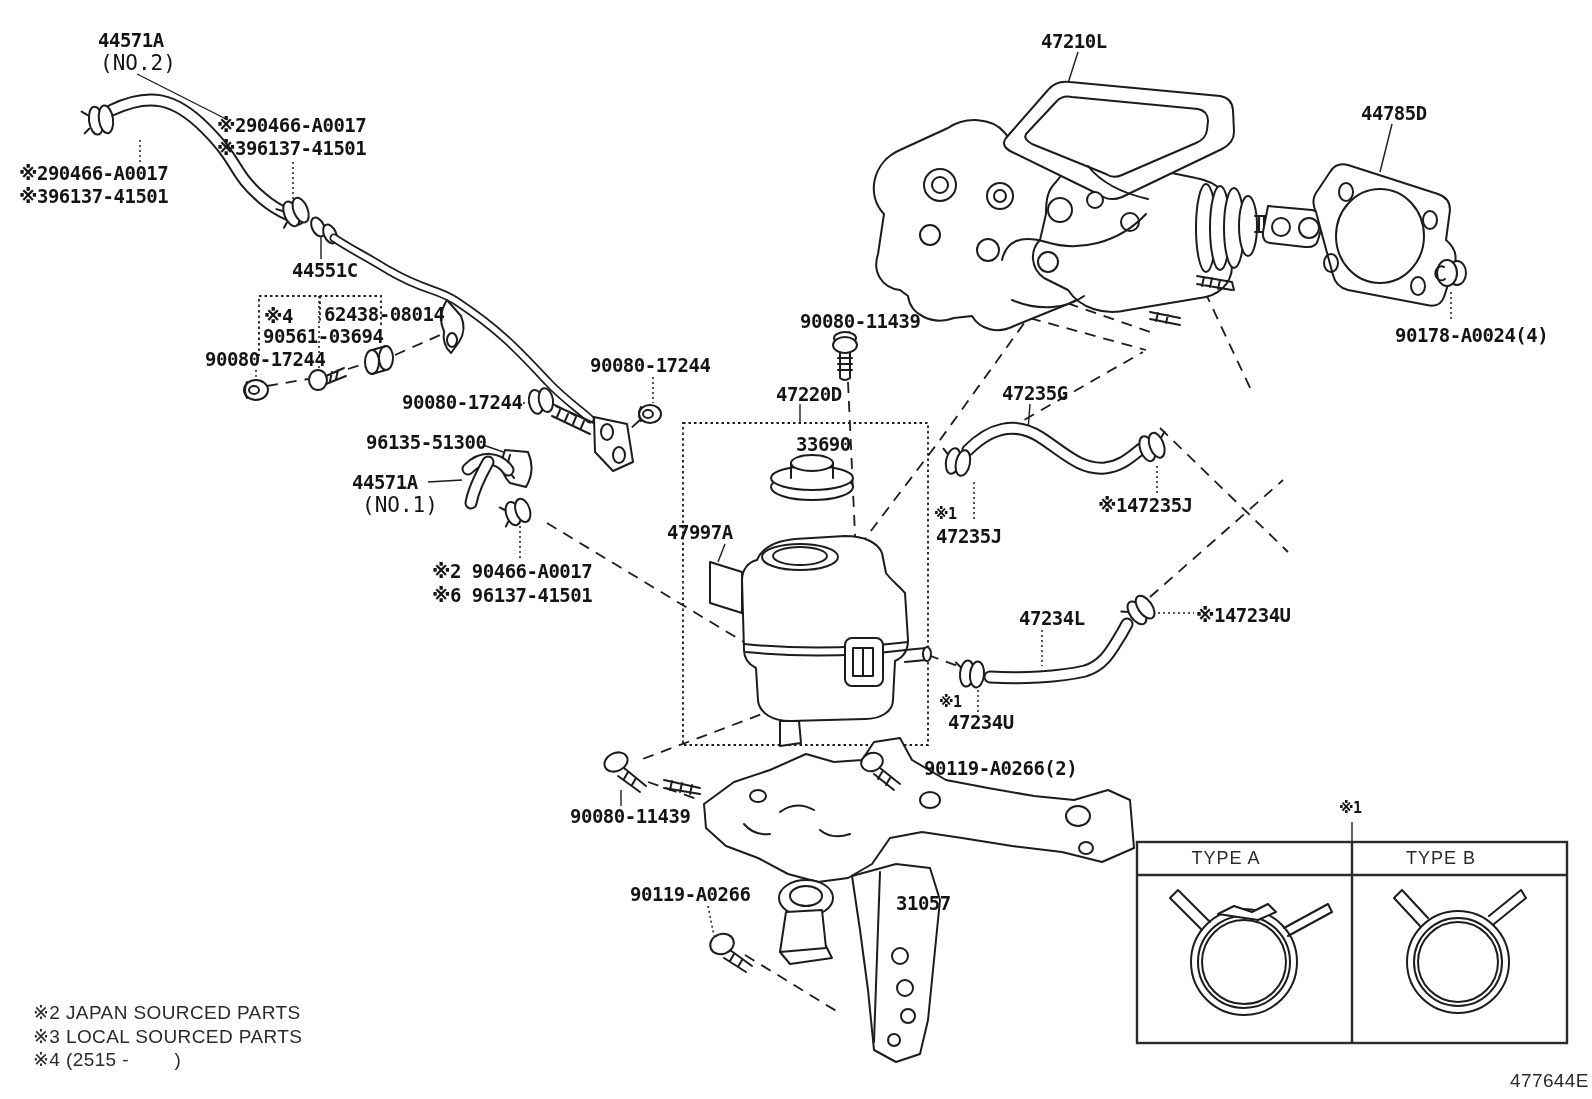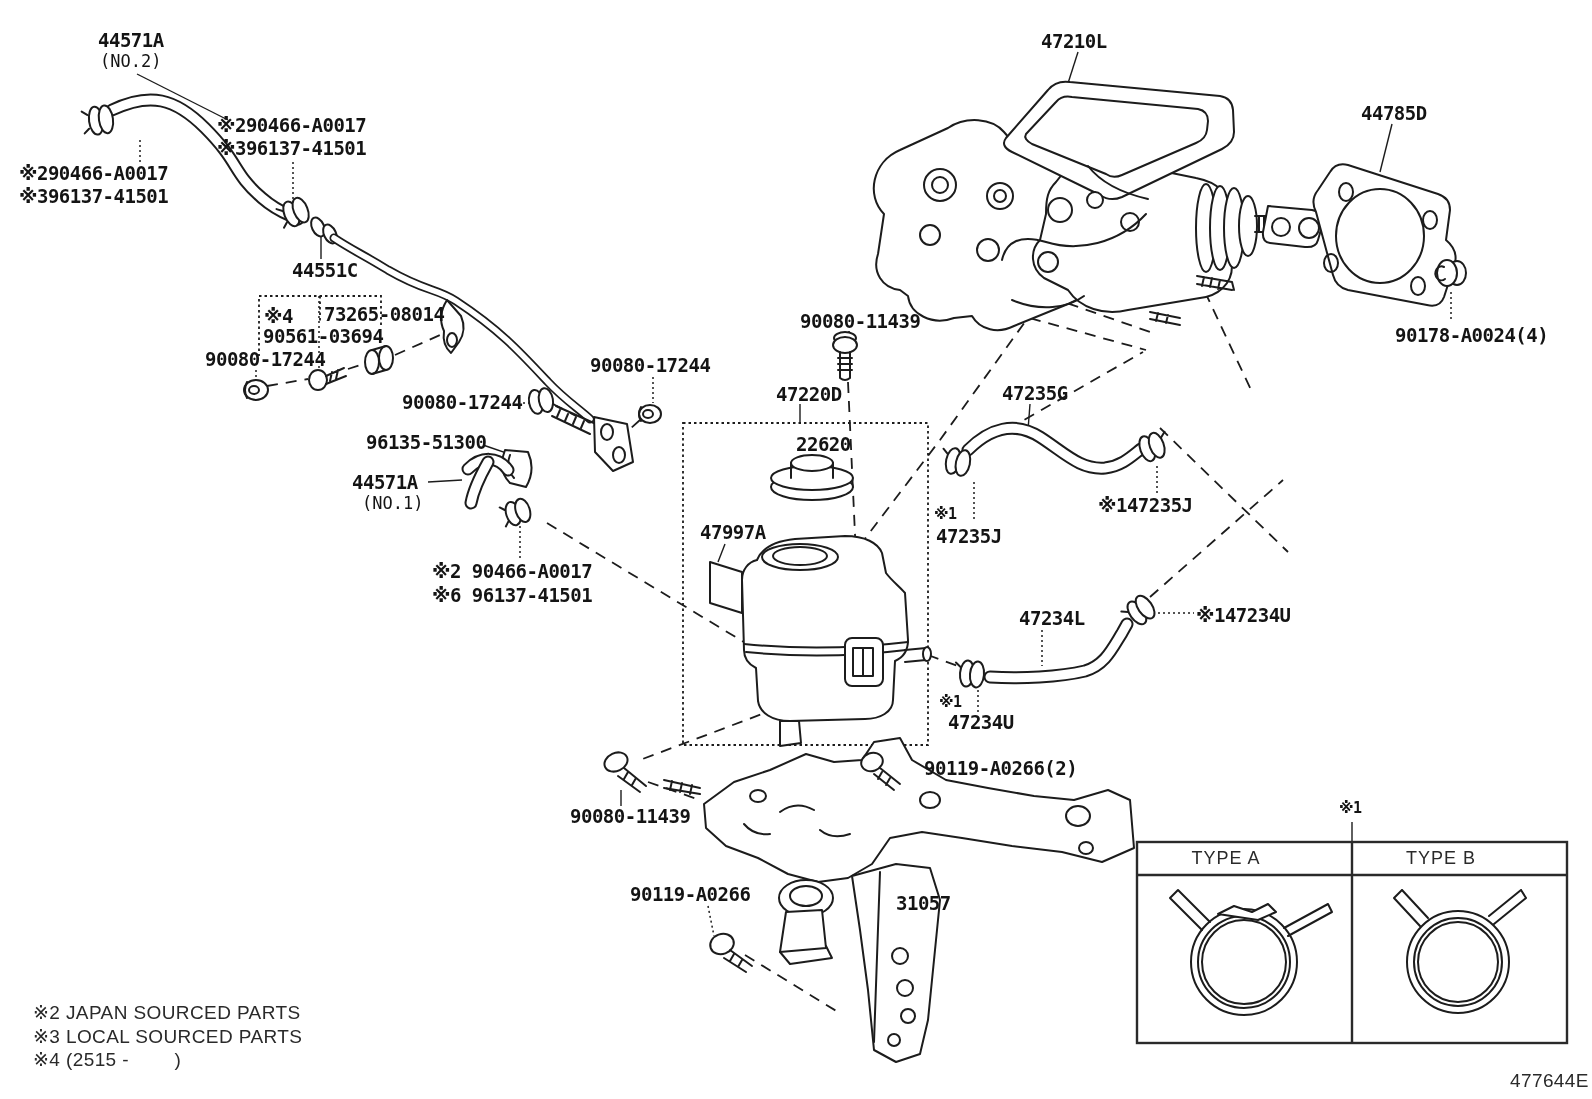--- a/index.html
+++ b/index.html
@@ -1,20 +1,20 @@
 <!DOCTYPE html>
 <html><head>
 <meta charset="utf-8">
 <style>
   html,body{margin:0;padding:0;background:#ffffff;}
   .canvas{position:relative;width:1592px;height:1099px;background:#fff;overflow:hidden;
           font-family:"DejaVu Sans Mono","DejaVu Sans",monospace;padding-left:36px;}
   svg.art{position:absolute;left:0;top:0;}
   .pn{position:absolute;font-weight:bold;font-size:19px;letter-spacing:-0.5px;color:#141414;white-space:pre;line-height:1.1;}
-  .pn.sub{font-weight:normal;font-size:17px;letter-spacing:0;}
+  .pn.sub{font-weight:normal;font-size:21px;letter-spacing:0;}
   .pn.ref{font-size:15px;}
   .note{position:absolute;font-family:"Liberation Sans","DejaVu Sans",sans-serif;font-weight:normal;
         font-size:19px;color:#2a2a2a;letter-spacing:.4px;white-space:pre;line-height:1.1;}
   .typ{position:absolute;font-family:"Liberation Sans","DejaVu Sans",sans-serif;font-size:18px;color:#2a2a2a;
        letter-spacing:1px;text-align:center;width:178px;}
   
   .ln{stroke:#1c1c1c;stroke-width:2;fill:none;stroke-linecap:round;stroke-linejoin:round;}
   .wf{fill:#fff;}
   .th{stroke:#1c1c1c;stroke-width:1.4;fill:none;}
   .dot{stroke:#1c1c1c;stroke-width:1.5;fill:none;stroke-dasharray:2 3;}
@@ -332,34 +332,34 @@
 </svg>
 
 <div class="pn" style="left:98px;top:30px">44571A</div>
 <div class="pn sub" style="left:100px;top:52px">(NO.2)</div>
 <div class="pn" style="left:217px;top:115px">※290466-A0017</div>
 <div class="pn" style="left:217px;top:138px">※396137-41501</div>
 <div class="pn" style="left:19px;top:163px">※290466-A0017</div>
 <div class="pn" style="left:19px;top:186px">※396137-41501</div>
 <div class="pn" style="left:292px;top:260px">44551C</div>
 <div class="pn" style="left:264px;top:306px">※4</div>
-<div class="pn" style="left:324px;top:304px">73265-08014</div>
+<div class="pn" style="left:324px;top:304px">62438-08014</div>
 <div class="pn" style="left:263px;top:326px">90561-03694</div>
 <div class="pn" style="left:205px;top:349px">90080-17244</div>
 <div class="pn" style="left:590px;top:355px">90080-17244</div>
 <div class="pn" style="left:402px;top:392px">90080-17244</div>
 <div class="pn" style="left:366px;top:432px">96135-51300</div>
 <div class="pn" style="left:352px;top:472px">44571A</div>
 <div class="pn sub" style="left:362px;top:494px">(NO.1)</div>
 <div class="pn" style="left:432px;top:561px">※2 90466-A0017</div>
 <div class="pn" style="left:432px;top:585px">※6 96137-41501</div>
 <div class="pn" style="left:800px;top:311px">90080-11439</div>
 <div class="pn" style="left:776px;top:384px">47220D</div>
-<div class="pn" style="left:796px;top:434px">22620</div>
-<div class="pn" style="left:700px;top:522px">47997A</div>
+<div class="pn" style="left:796px;top:434px">33690</div>
+<div class="pn" style="left:667px;top:522px">47997A</div>
 <div class="pn" style="left:1041px;top:31px">47210L</div>
 <div class="pn" style="left:1361px;top:103px">44785D</div>
 <div class="pn" style="left:1395px;top:325px">90178-A0024(4)</div>
 <div class="pn" style="left:1002px;top:383px">47235G</div>
 <div class="pn" style="left:1098px;top:495px">※147235J</div>
 <div class="pn ref" style="left:934px;top:506px">※1</div>
 <div class="pn" style="left:936px;top:526px">47235J</div>
 <div class="pn" style="left:1019px;top:608px">47234L</div>
 <div class="pn" style="left:1196px;top:605px">※147234U</div>
 <div class="pn ref" style="left:939px;top:694px">※1</div>

